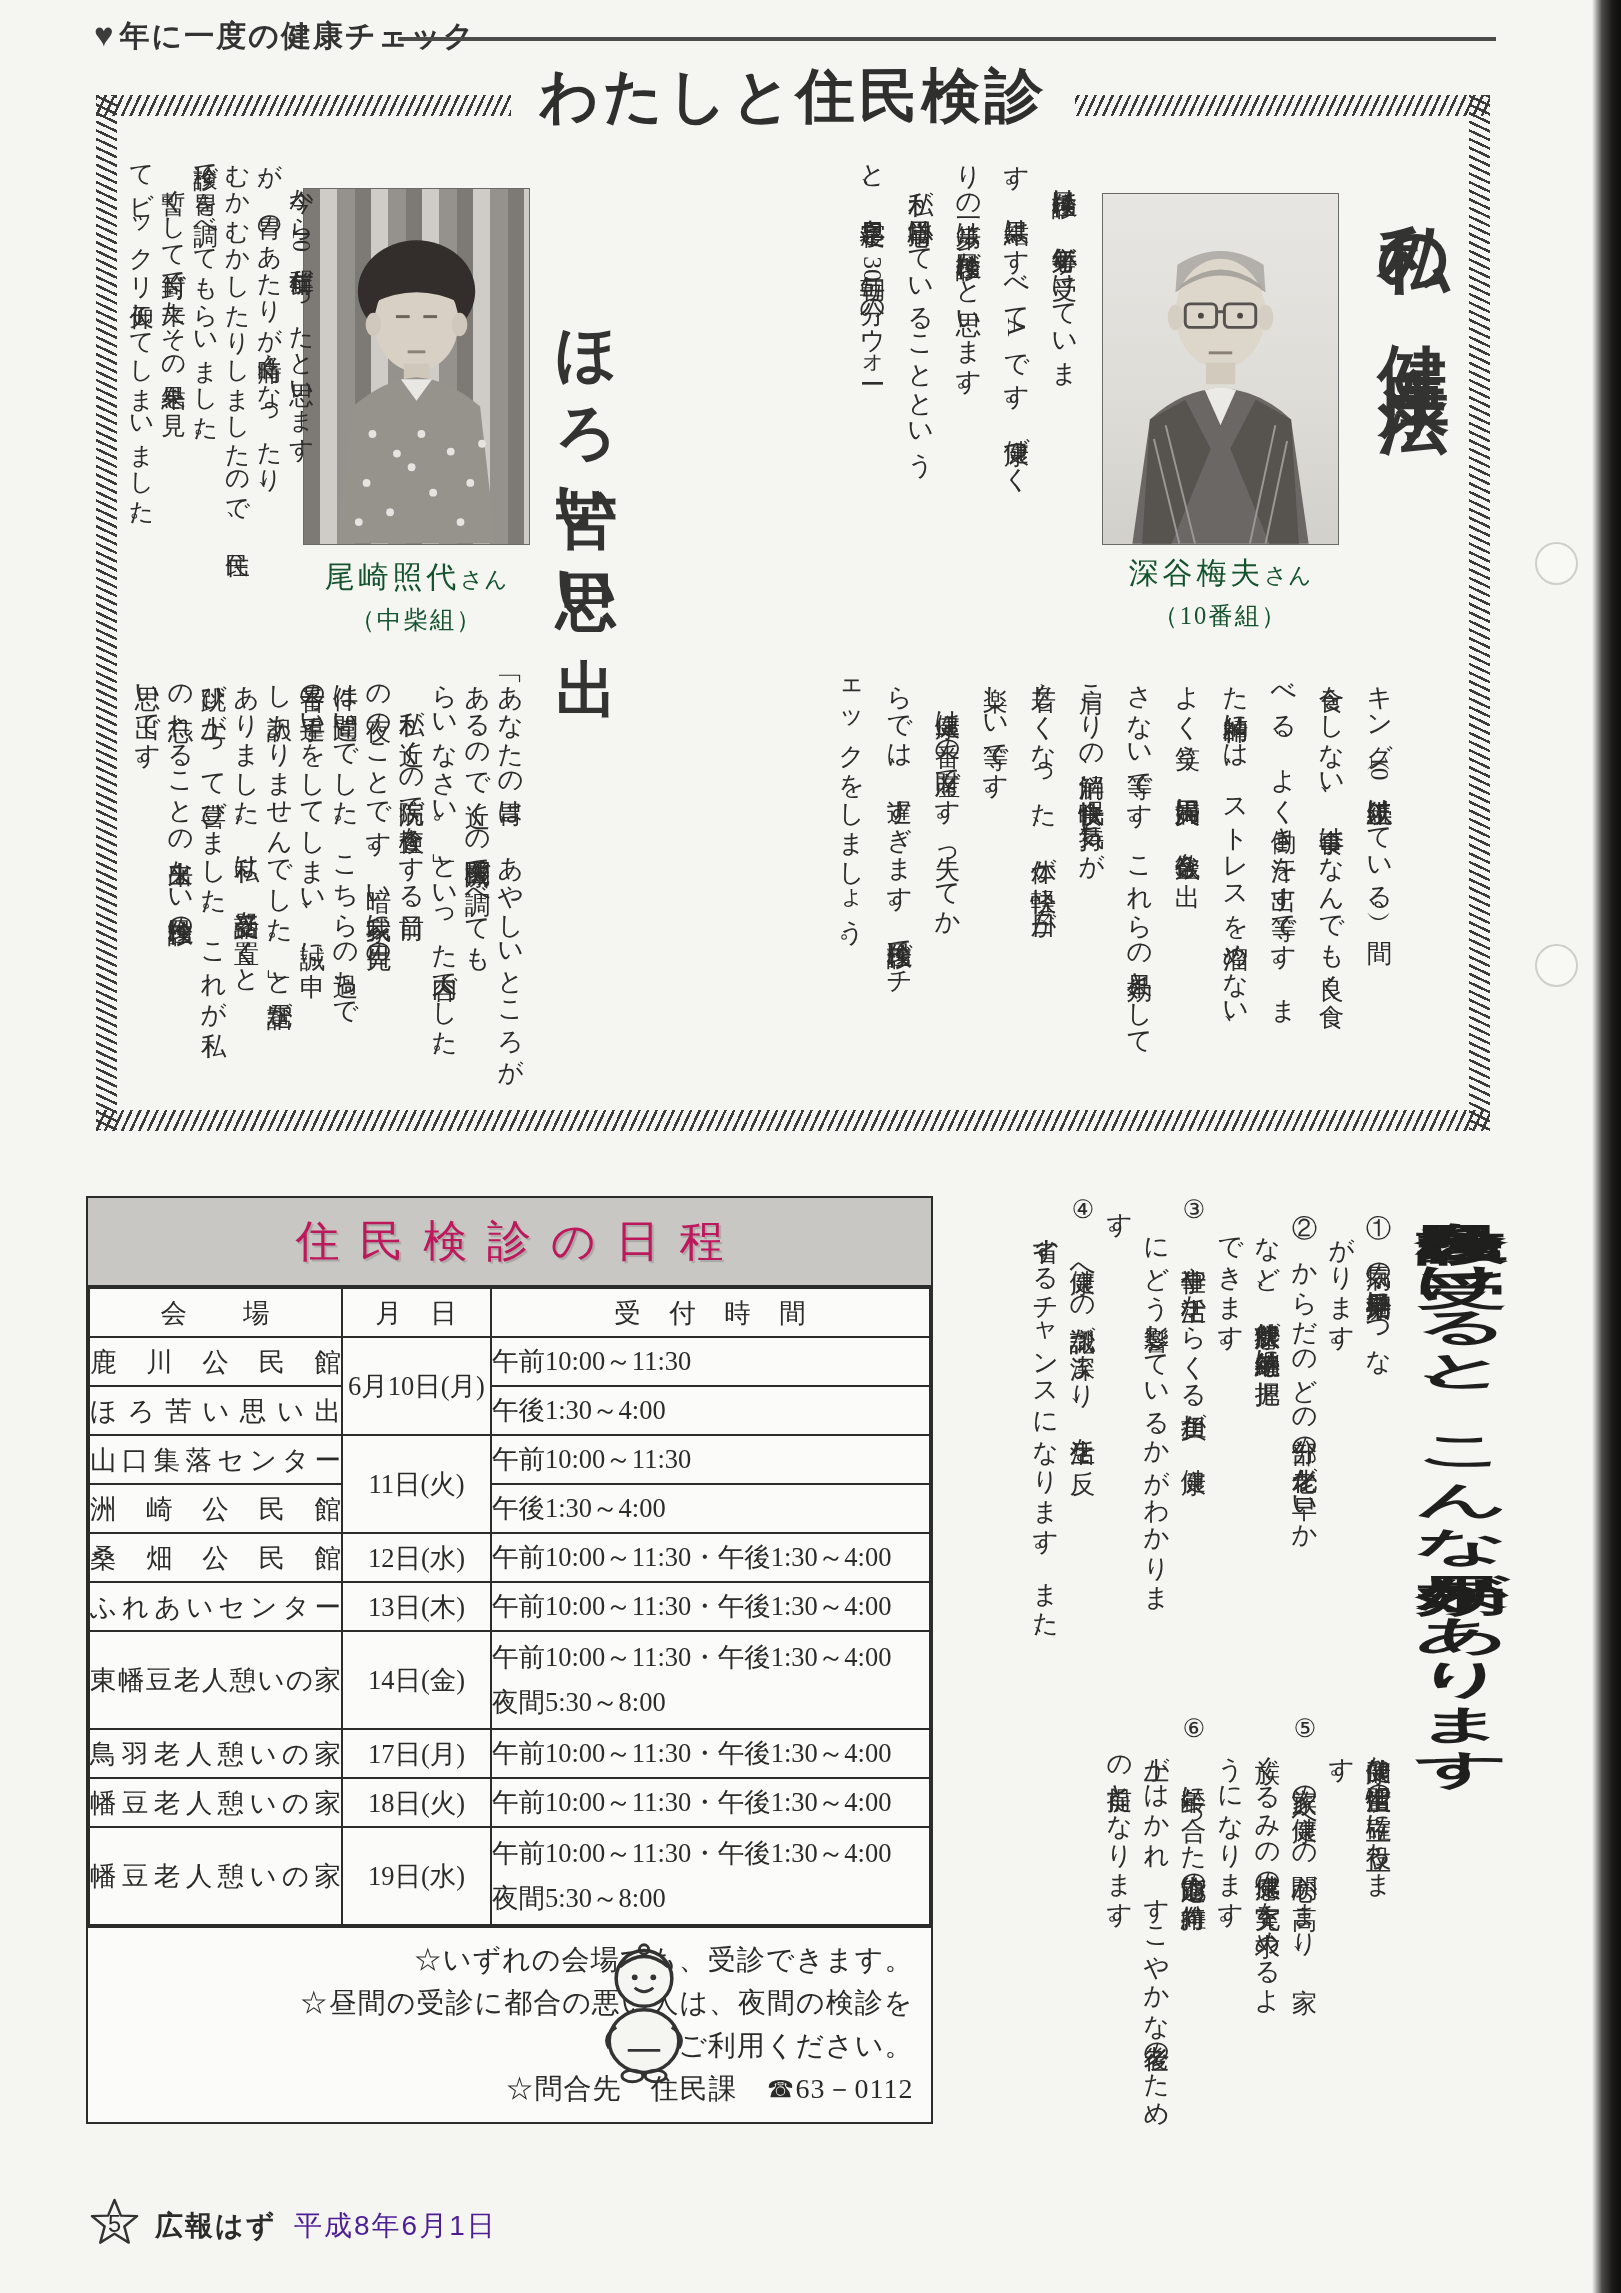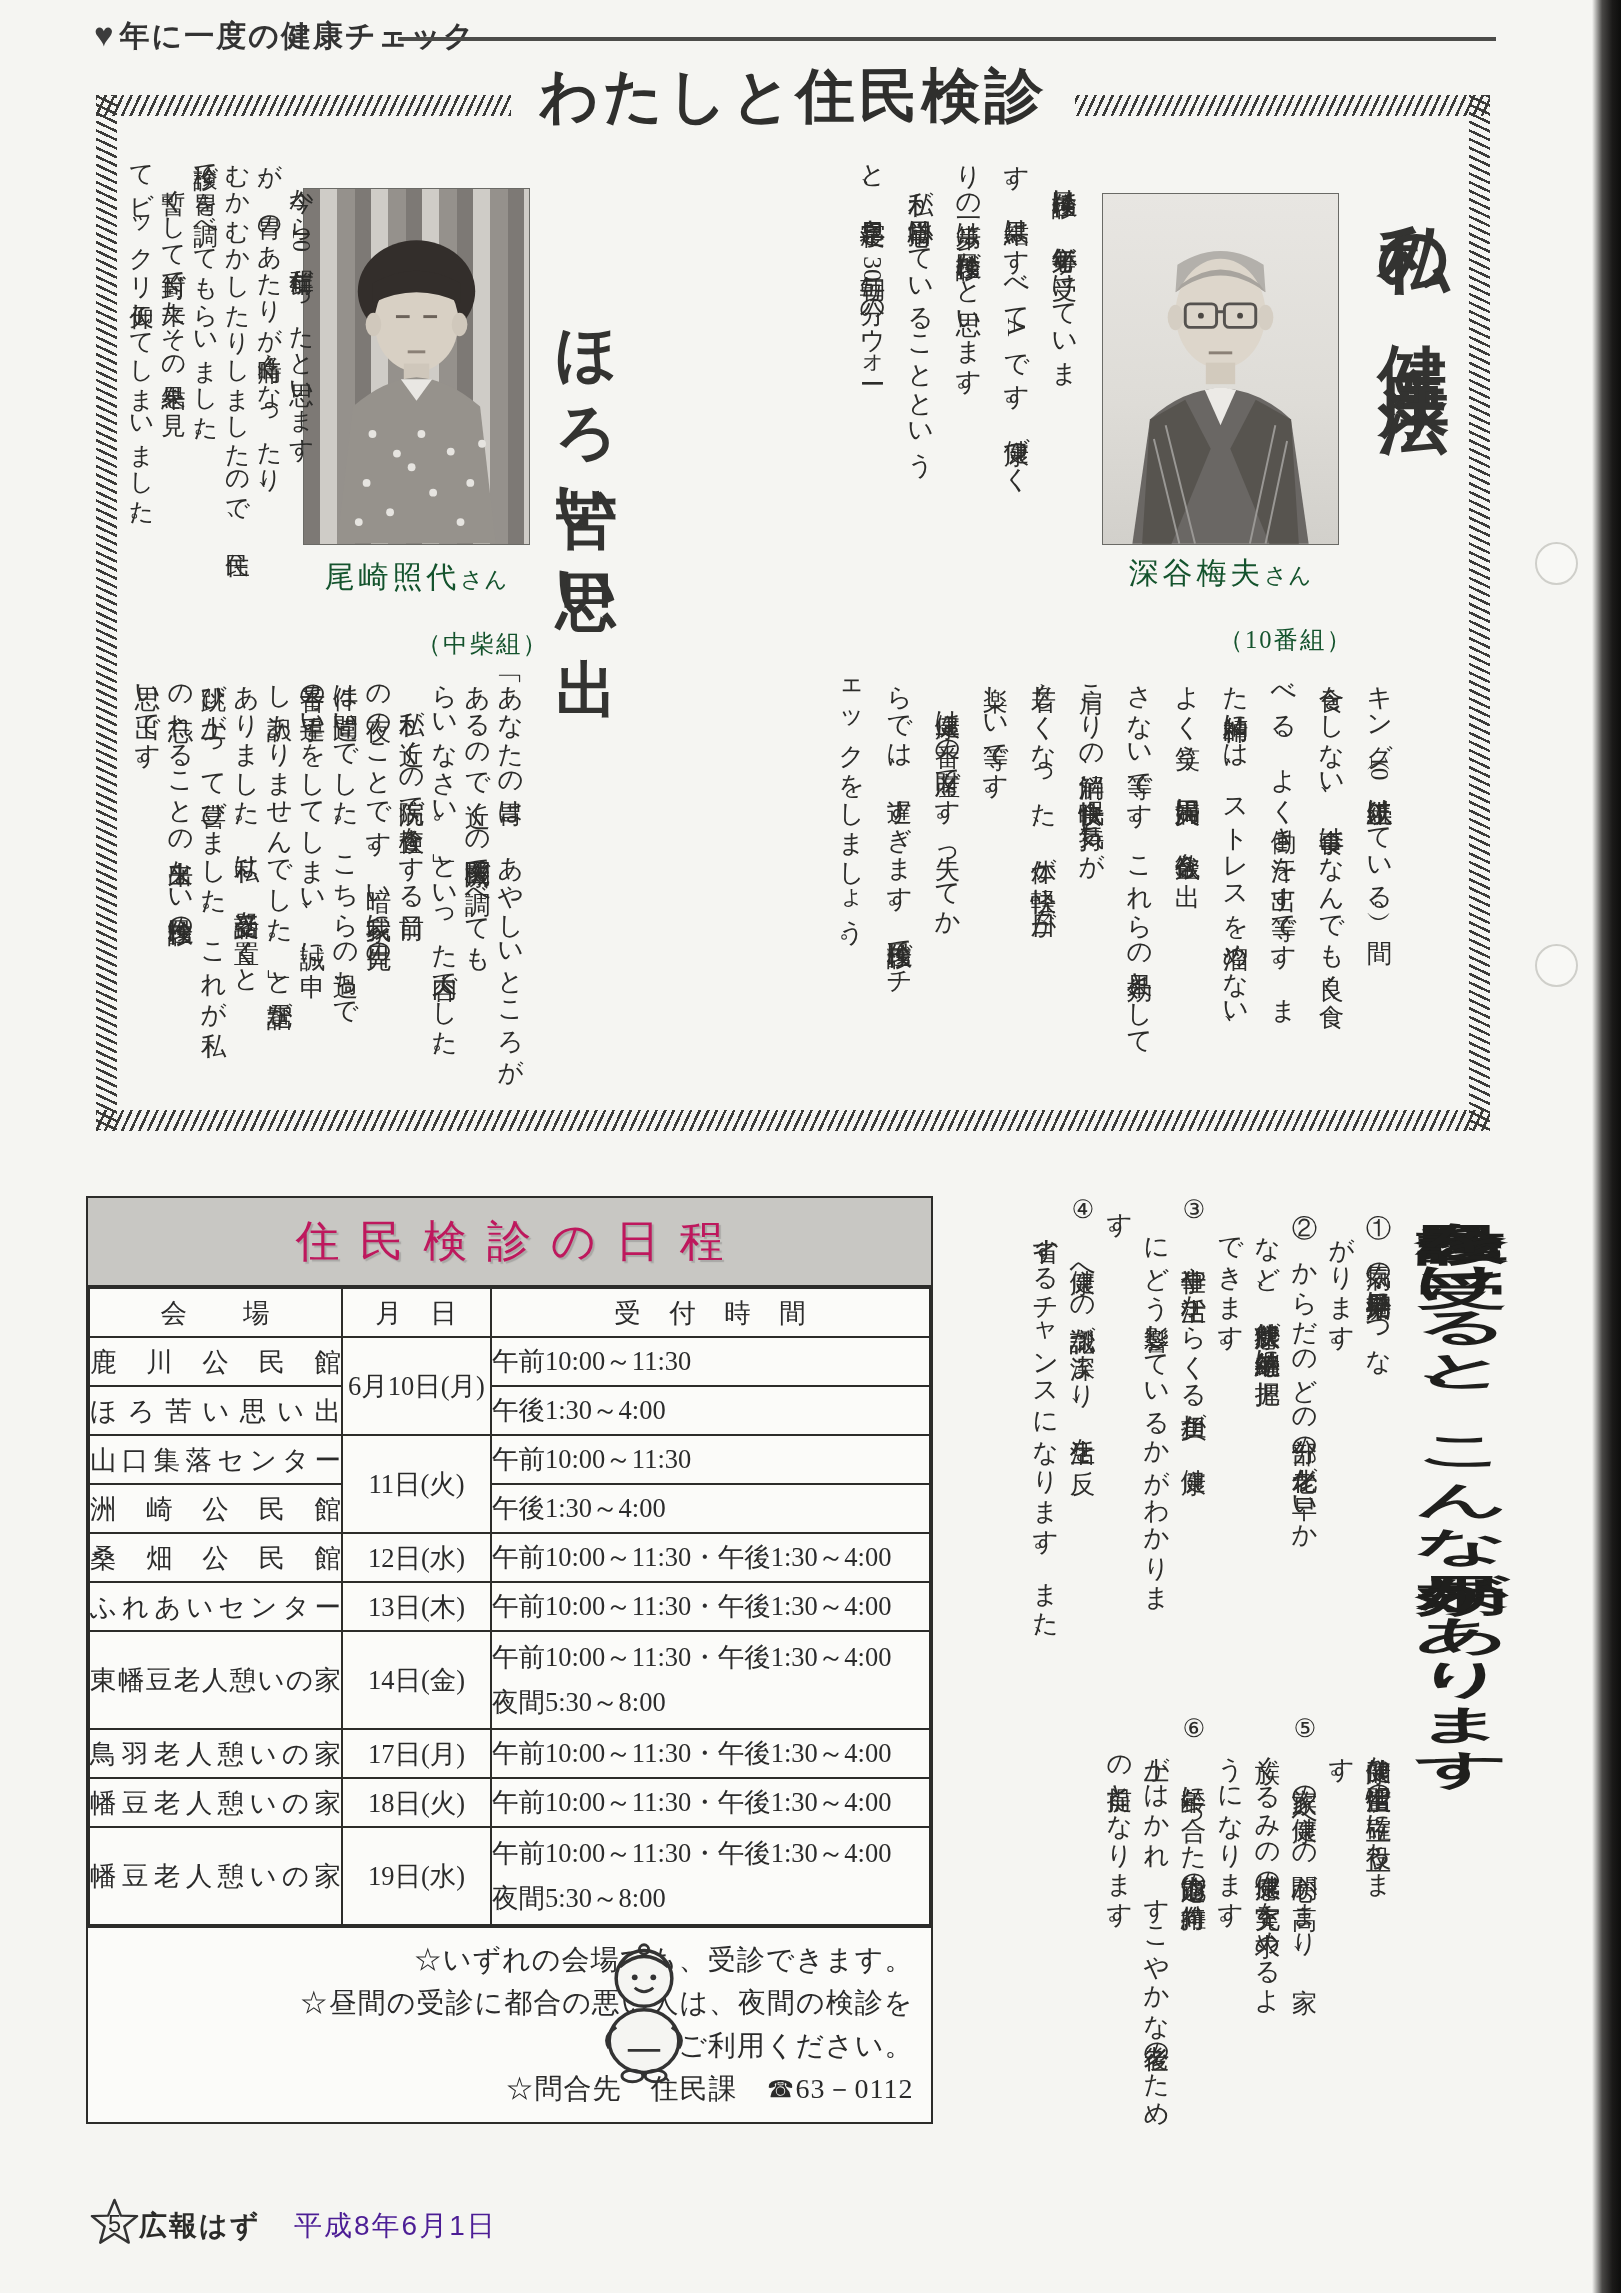--- a/index.html
+++ b/index.html
@@ -46,21 +46,21 @@
   .photo-ozaki{left:304px; top:189px; width:225px; height:355px;
     background:repeating-linear-gradient(90deg,#7d7975 0 15.7px,#cfccc7 15.7px 33px,#95918c 33px 51px);}
   .photo-fukaya{left:1103px; top:194px; width:235px; height:350px;
     background:linear-gradient(180deg,#e8e6e2 0%, #dedcd7 60%, #d2d0cb 100%);}
   .photo svg{display:block; width:100%; height:100%;}
   .caption{position:absolute; text-align:center; color:#14532d;}
   .cap-ozaki{left:284px; top:557px; width:265px;}
   .cap-fukaya{left:1088px; top:553px; width:265px;}
   .cap-name{font-size:30px; letter-spacing:3.9px;}
   .cap-name .suffix{font-size:22.5px; letter-spacing:1px;}
-  .cap-group{font-size:24.5px; margin-top:29px; letter-spacing:2px;text-align:right;}
+  .cap-group{font-size:24.5px; margin-top:5px; letter-spacing:2px;}
   
   .sched{position:absolute; left:86px; top:1196px; width:843px; border:2.9px solid #2c2c2a; background:#fbfbf9;}
   .sched-titlebar{height:87px; background:#c8c7c3; border-bottom:2.9px solid #2c2c2a;
     display:flex; align-items:center; justify-content:center;
     font-family:"Liberation Sans", sans-serif; font-weight:400; font-size:44px; color:#be185d;
     letter-spacing:0.45em; text-indent:0.45em; text-shadow:2px 2px 1px rgba(110,110,108,0.35);}
   table.grid{width:100%; border-collapse:collapse; table-layout:fixed;}
   table.grid th, table.grid td{border:2px solid #2c2c2a; font-weight:400; padding:0;}
   col.c-venue{width:253px;} col.c-date{width:149px;} col.c-time{width:auto;}
   tr.hrow{height:49px;} tr.rrow{height:49px;} tr.rrow2{height:98px;}
@@ -74,21 +74,21 @@
   
   .fx-title-wrap{position:absolute; left:1409px; top:1194px; width:108px; height:814px;}
   .fx-title{position:absolute; left:0; right:0; margin:auto; width:41px; top:0;
     writing-mode:vertical-rl; font-family:"Liberation Sans", sans-serif; font-weight:900;
     font-size:39px; line-height:41px; color:#1f1f1d; transform:scaleX(2.35); transform-origin:center top;
     white-space:nowrap;}
   .fx-block1{left:1062px; top:1194px; width:335px; height:456px; font-size:25.5px; line-height:37px;}
   .fx-block2{left:1099px; top:1713px; width:298px; height:451px; font-size:25.5px; line-height:37px;}
   
   .star-badge{position:absolute; left:88px; top:2197px; width:53px; height:53px;}
-  .footer-pub{position:absolute; left:139px; top:2207px; font-family:Liberation Serif, serif;
+  .footer-pub{position:absolute; left:155px; top:2207px; font-family:Liberation Serif, serif;
     font-weight:700; font-size:28px; color:#2b2b29; letter-spacing:2px;}
   .footer-date{position:absolute; left:294px; top:2207px; font-family:"Liberation Sans", sans-serif;
     font-weight:500; font-size:28px; color:#4c1d95; letter-spacing:2px;}
 </style>
 </head>
 <body>
 
 <div class="page">
 
   <div class="scan-edge"></div>

